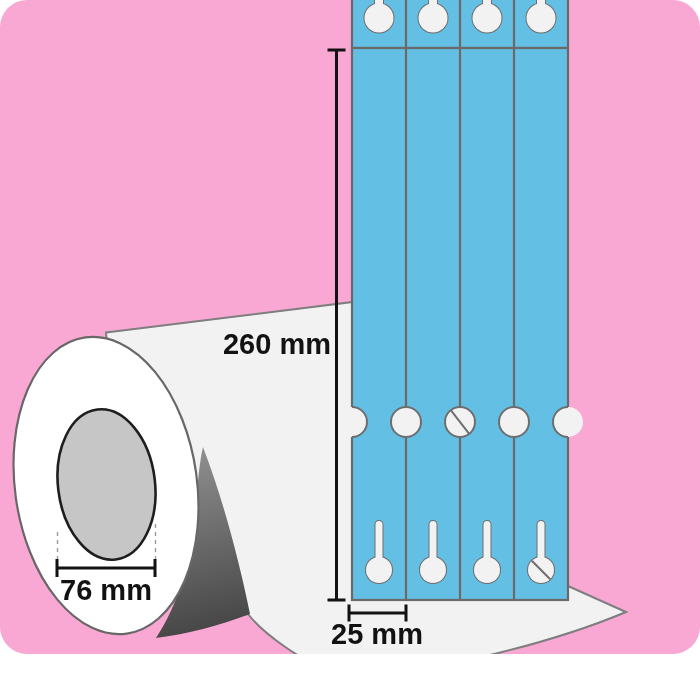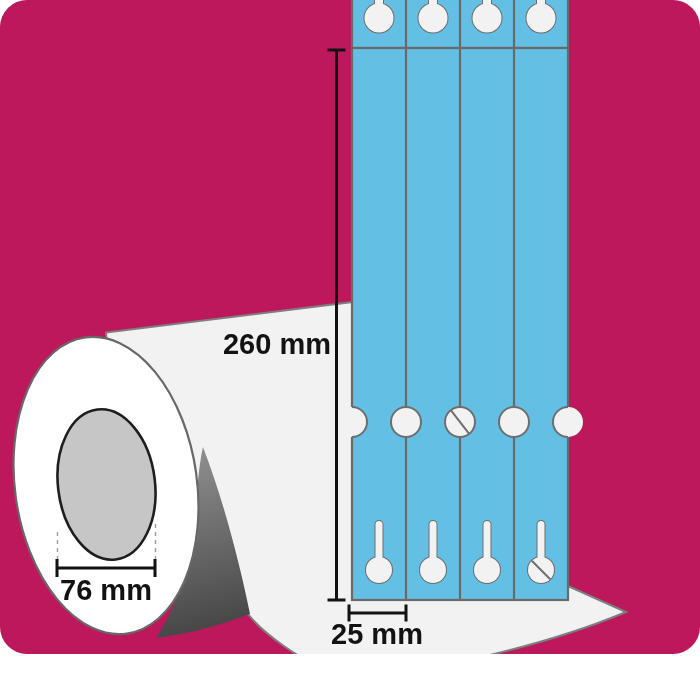--- a/index.html
+++ b/index.html
@@ -1,18 +1,18 @@
 <!DOCTYPE html>
 <html><head>
 <meta charset="utf-8">
 <style>
   html, body { margin: 0; padding: 0; background: #ffffff; }
   .stage {
     width: 700px; height: 654px; position: relative; overflow: hidden;
-    background: #be185d;
+    background: #f9a8d4;
     font-family: "Liberation Sans", sans-serif;
     border-radius: 27px;
   }
   svg text {
     font-family: "Liberation Sans", "DejaVu Sans", sans-serif;
     font-weight: bold;
     font-size: 29px;
     fill: #121212;
   }
 </style>

